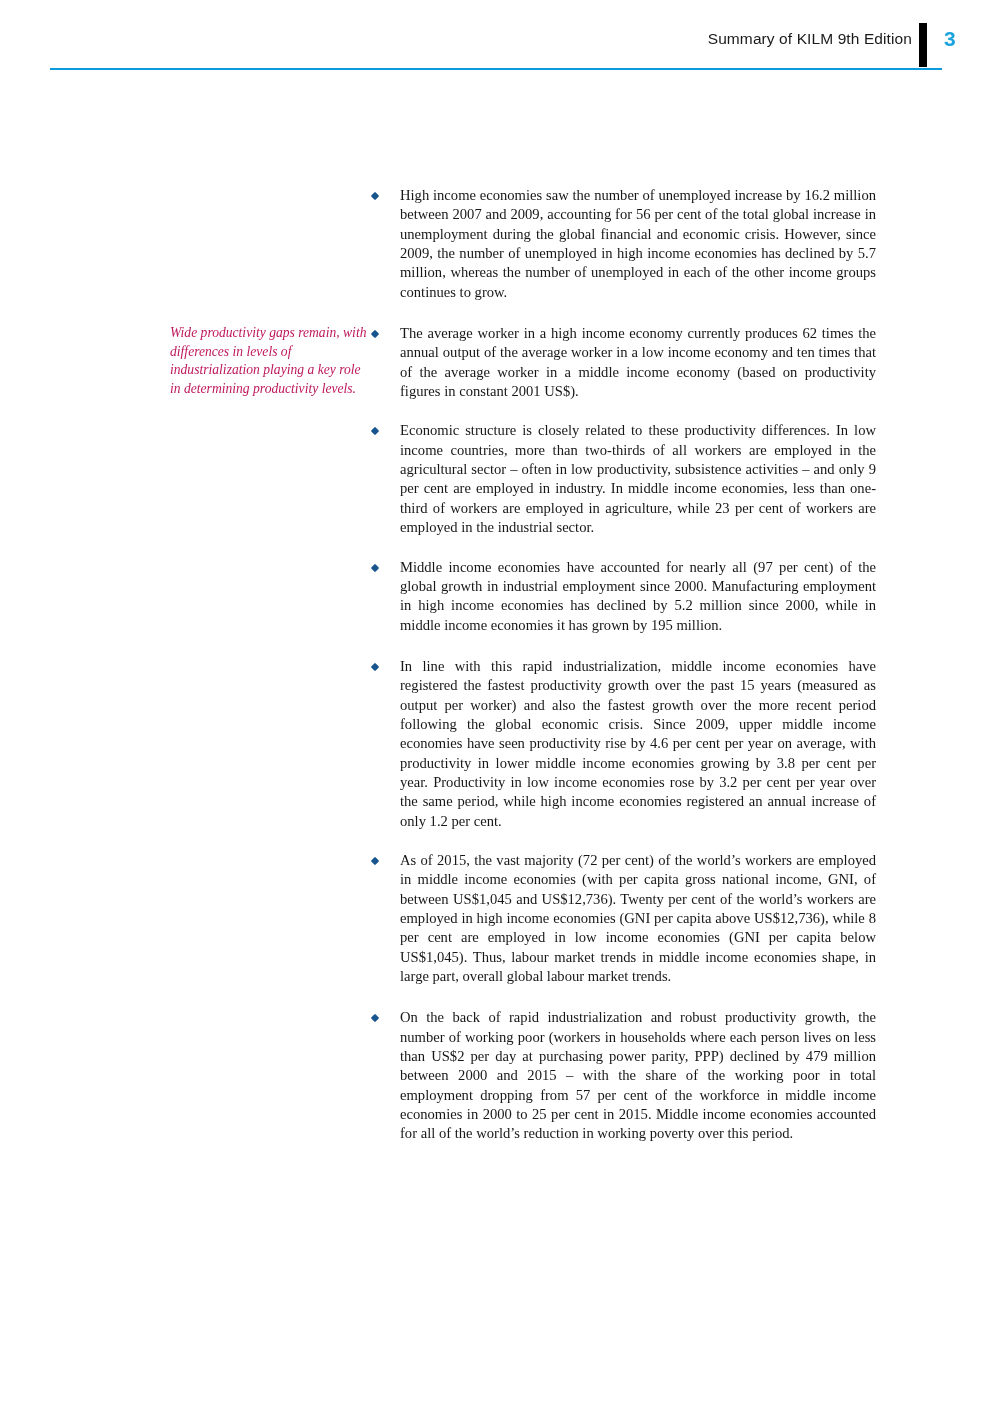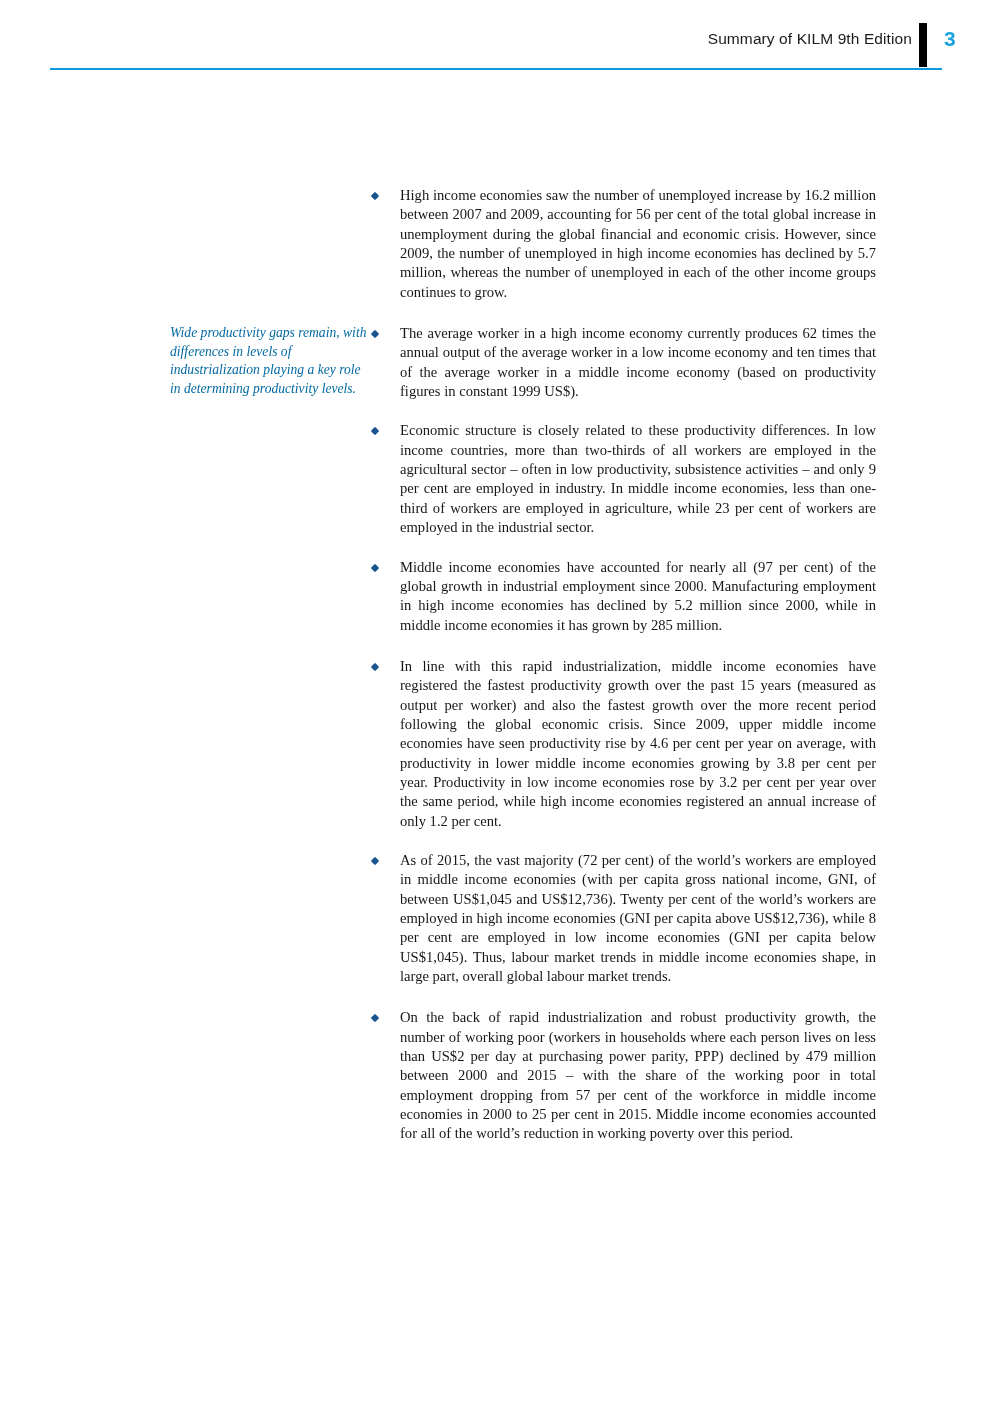--- a/index.html
+++ b/index.html
@@ -82,21 +82,21 @@
 
   
   .margin-note {
     position: absolute;
     left: 170px;
     width: 200px;
     font-family: "Liberation Serif", serif;
     font-style: italic;
     font-size: 13.6px;
     line-height: 18.6px;
-    color: #0369a1;
+    color: #be185d;
   }
 
   
   .bullet {
     position: relative;
     margin: 0 0 0 0;
     padding-left: 32px;
     margin-left: 368px;
     width: 508px;
     box-sizing: border-box;
@@ -146,39 +146,39 @@
         <span class="txt">High income economies saw the number of unemployed increase by 16.2 million between 2007 and 2009, accounting for 56 per cent of the total global increase in unemployment during the global financial and economic crisis. However, since 2009, the number of unemployed in high income economies has declined by 5.7 million, whereas the number of unemployed in each of the other income groups continues to grow.</span>
       </div>
     </div>
 
     <div class="gap-22"></div>
 
     <div class="row">
       <div class="margin-note">Wide productivity gaps remain, with differences in levels of industrialization playing a key role in determining productivity levels.</div>
       <div class="bullet">
         <span class="dot"></span>
-        <span class="txt">The average worker in a high income economy currently produces 62 times the annual output of the average worker in a low income economy and ten times that of the average worker in a middle income economy (based on productivity figures in constant 1999 US$).</span>
+        <span class="txt">The average worker in a high income economy currently produces 62 times the annual output of the average worker in a low income economy and ten times that of the average worker in a middle income economy (based on productivity figures in constant 2001 US$).</span>
       </div>
     </div>
 
     <div class="gap-20"></div>
 
     <div class="row">
       <div class="bullet">
         <span class="dot"></span>
         <span class="txt">Economic structure is closely related to these productivity differences. In low income countries, more than two-thirds of all workers are employed in the agricultural sector – often in low productivity, subsistence activities – and only 9 per cent are employed in industry. In middle income economies, less than one-third of workers are employed in agriculture, while 23 per cent of workers are employed in the industrial sector.</span>
       </div>
     </div>
 
     <div class="gap-20"></div>
 
     <div class="row">
       <div class="bullet">
         <span class="dot"></span>
-        <span class="txt">Middle income economies have accounted for nearly all (97 per cent) of the global growth in industrial employment since 2000. Manufacturing employment in high income economies has declined by 5.2 million since 2000, while in middle income economies it has grown by 285 million.</span>
+        <span class="txt">Middle income economies have accounted for nearly all (97 per cent) of the global growth in industrial employment since 2000. Manufacturing employment in high income economies has declined by 5.2 million since 2000, while in middle income economies it has grown by 195 million.</span>
       </div>
     </div>
 
     <div class="gap-22"></div>
 
     <div class="row">
       <div class="bullet">
         <span class="dot"></span>
         <span class="txt">In line with this rapid industrialization, middle income economies have registered the fastest productivity growth over the past 15 years (measured as output per worker) and also the fastest growth over the more recent period following the global economic crisis. Since 2009, upper middle income economies have seen productivity rise by 4.6 per cent per year on average, with productivity in lower middle income economies growing by 3.8 per cent per year. Productivity in low income economies rose by 3.2 per cent per year over the same period, while high income economies registered an annual increase of only 1.2 per cent.</span>
       </div>

